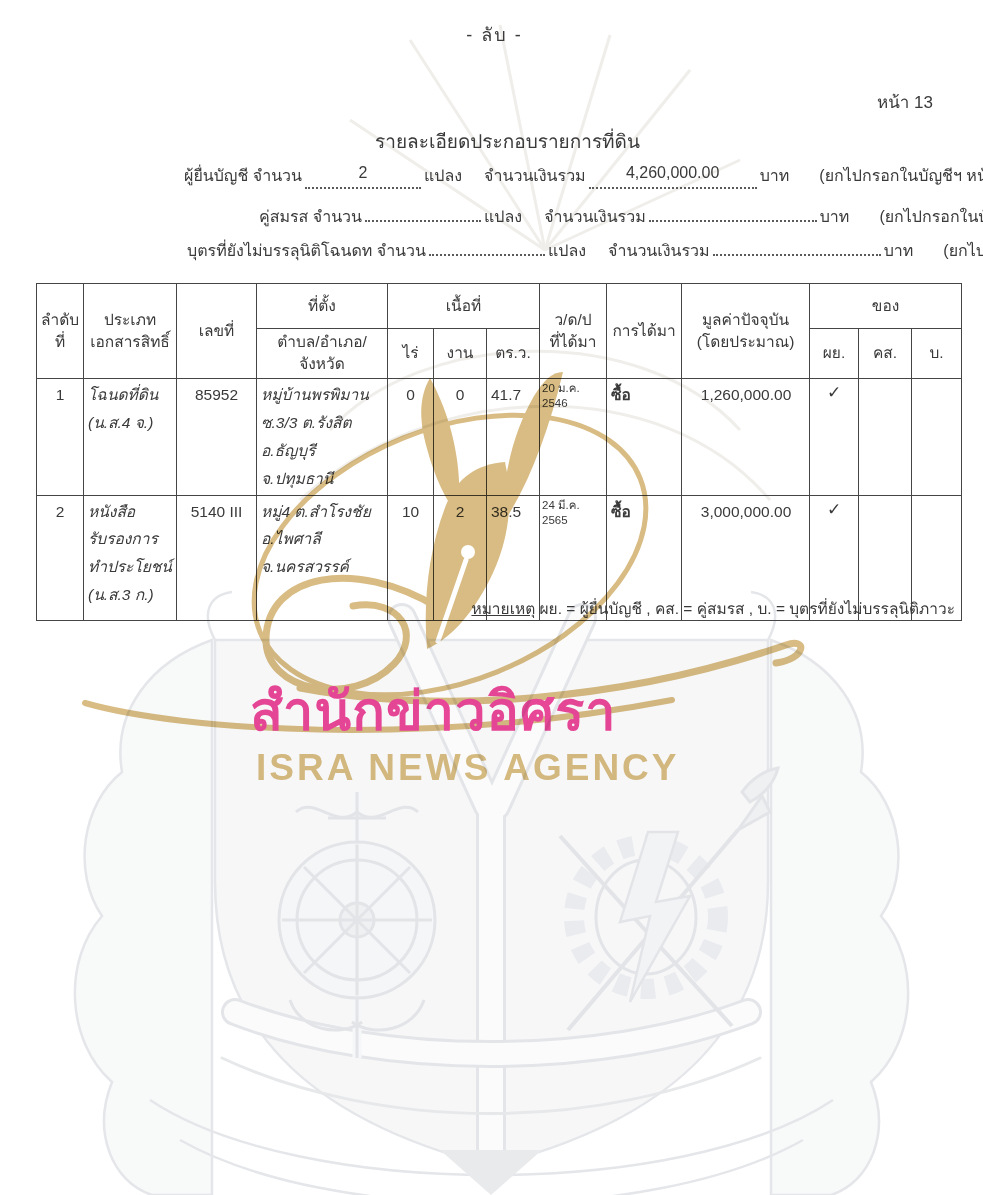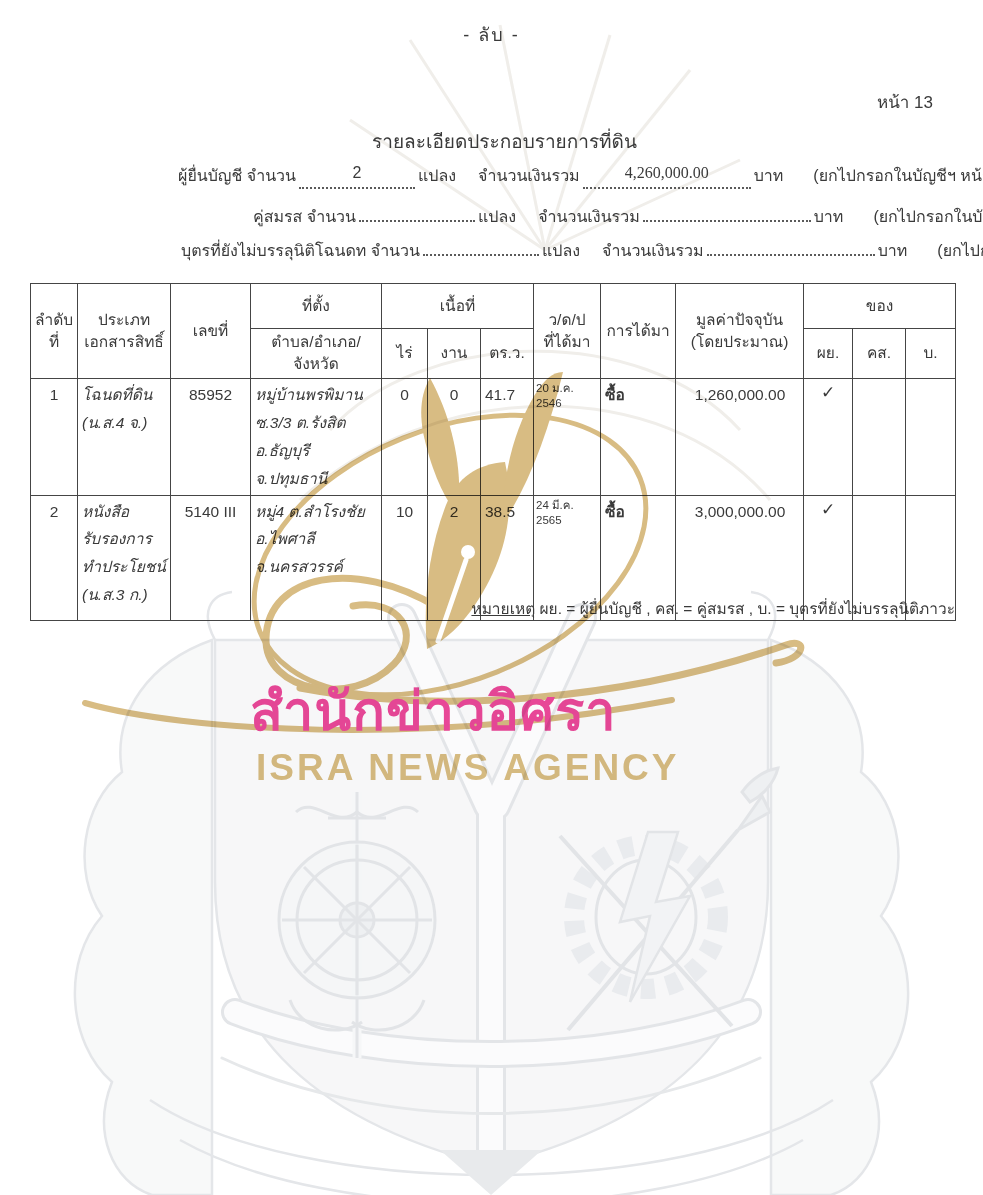--- a/index.html
+++ b/index.html
@@ -3,40 +3,40 @@
 <meta charset="utf-8">
 <style>
   html,body{margin:0;padding:0;}
   body{
     width:983px;height:1195px;position:relative;overflow:hidden;
     background:#ffffff;color:#3a3a3a;
     font-family:"Liberation Sans","DejaVu Sans",sans-serif;
   }
   .layer{position:absolute;inset:0;}
   #seal-layer{z-index:0;}
-  #content-layer{z-index:2;}
+  #content-layer{z-index:2;margin-left:6px;}
   #gold-layer{z-index:3;pointer-events:none;mix-blend-mode:multiply;}
 
   
   .confidential{position:absolute;top:20px;left:0;width:100%;text-align:center;
     font-size:18px;letter-spacing:2px;}
   .page-num{position:absolute;top:88px;right:50px;font-size:17px;}
   .doc-title{position:absolute;top:126px;left:13px;width:100%;text-align:center;
     font-size:19px;font-weight:500;}
 
   
   .sline{position:absolute;white-space:nowrap;font-size:16px;line-height:26px;}
   #sl1{left:178px;top:163px;}
   #sl2{left:253px;top:198px;}
   #sl3{left:181px;top:232px;}
   .dots{display:inline-block;border-bottom:2px dotted #5a5a5a;text-align:center;
     height:22px;line-height:22px;vertical-align:baseline;margin:0 3px;}
   .dots .fillval{position:relative;top:-3px;font-size:16px;}
   .w-count{width:116px;}
-  .w-amt{width:168px;font-family:Liberation Serif, serif;}
+  .w-amt{width:168px;}
   .sp1{display:inline-block;width:22px;}
   .sp2{display:inline-block;width:30px;}
 
   
   .land-table{position:absolute;left:30px;top:283px;border-collapse:collapse;
     table-layout:fixed;width:925px;font-size:15.5px;}
   .land-table th,.land-table td{border:1.6px solid #454545;padding:2px 4px;
     font-weight:normal;overflow:hidden;}
   .land-table th{text-align:center;vertical-align:middle;line-height:1.45;}
   .land-table td{vertical-align:top;line-height:1.8;}

